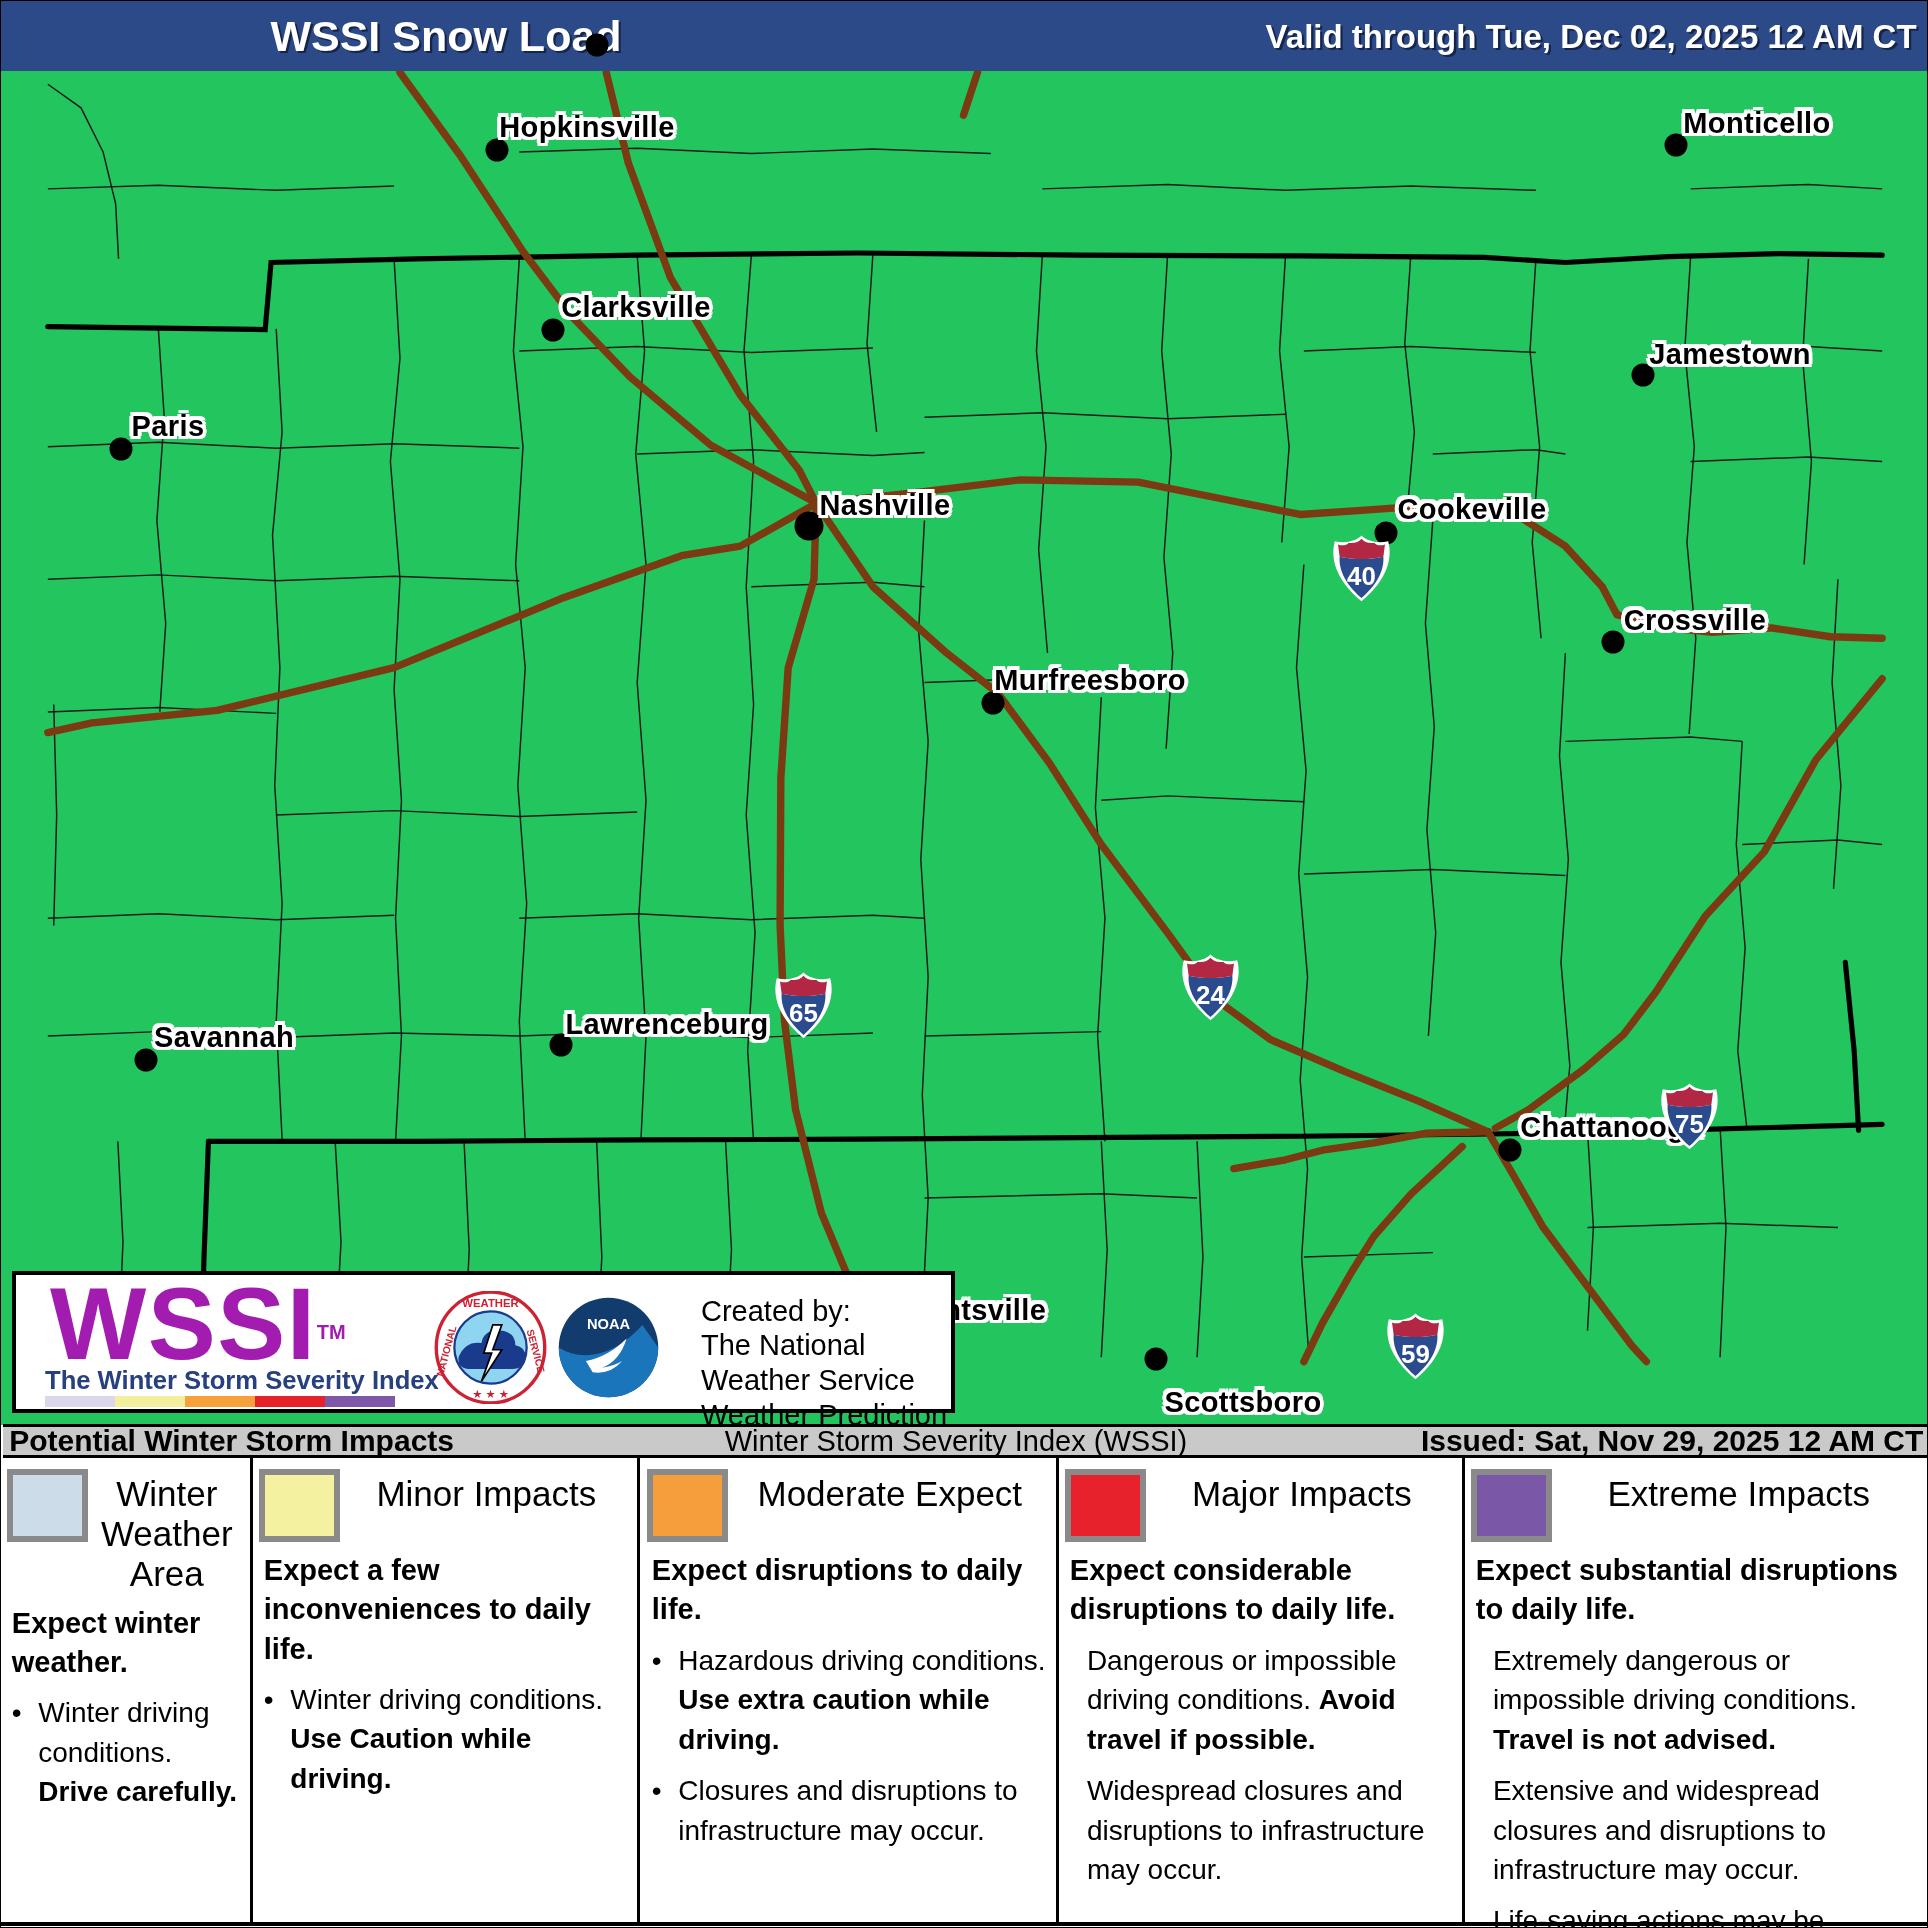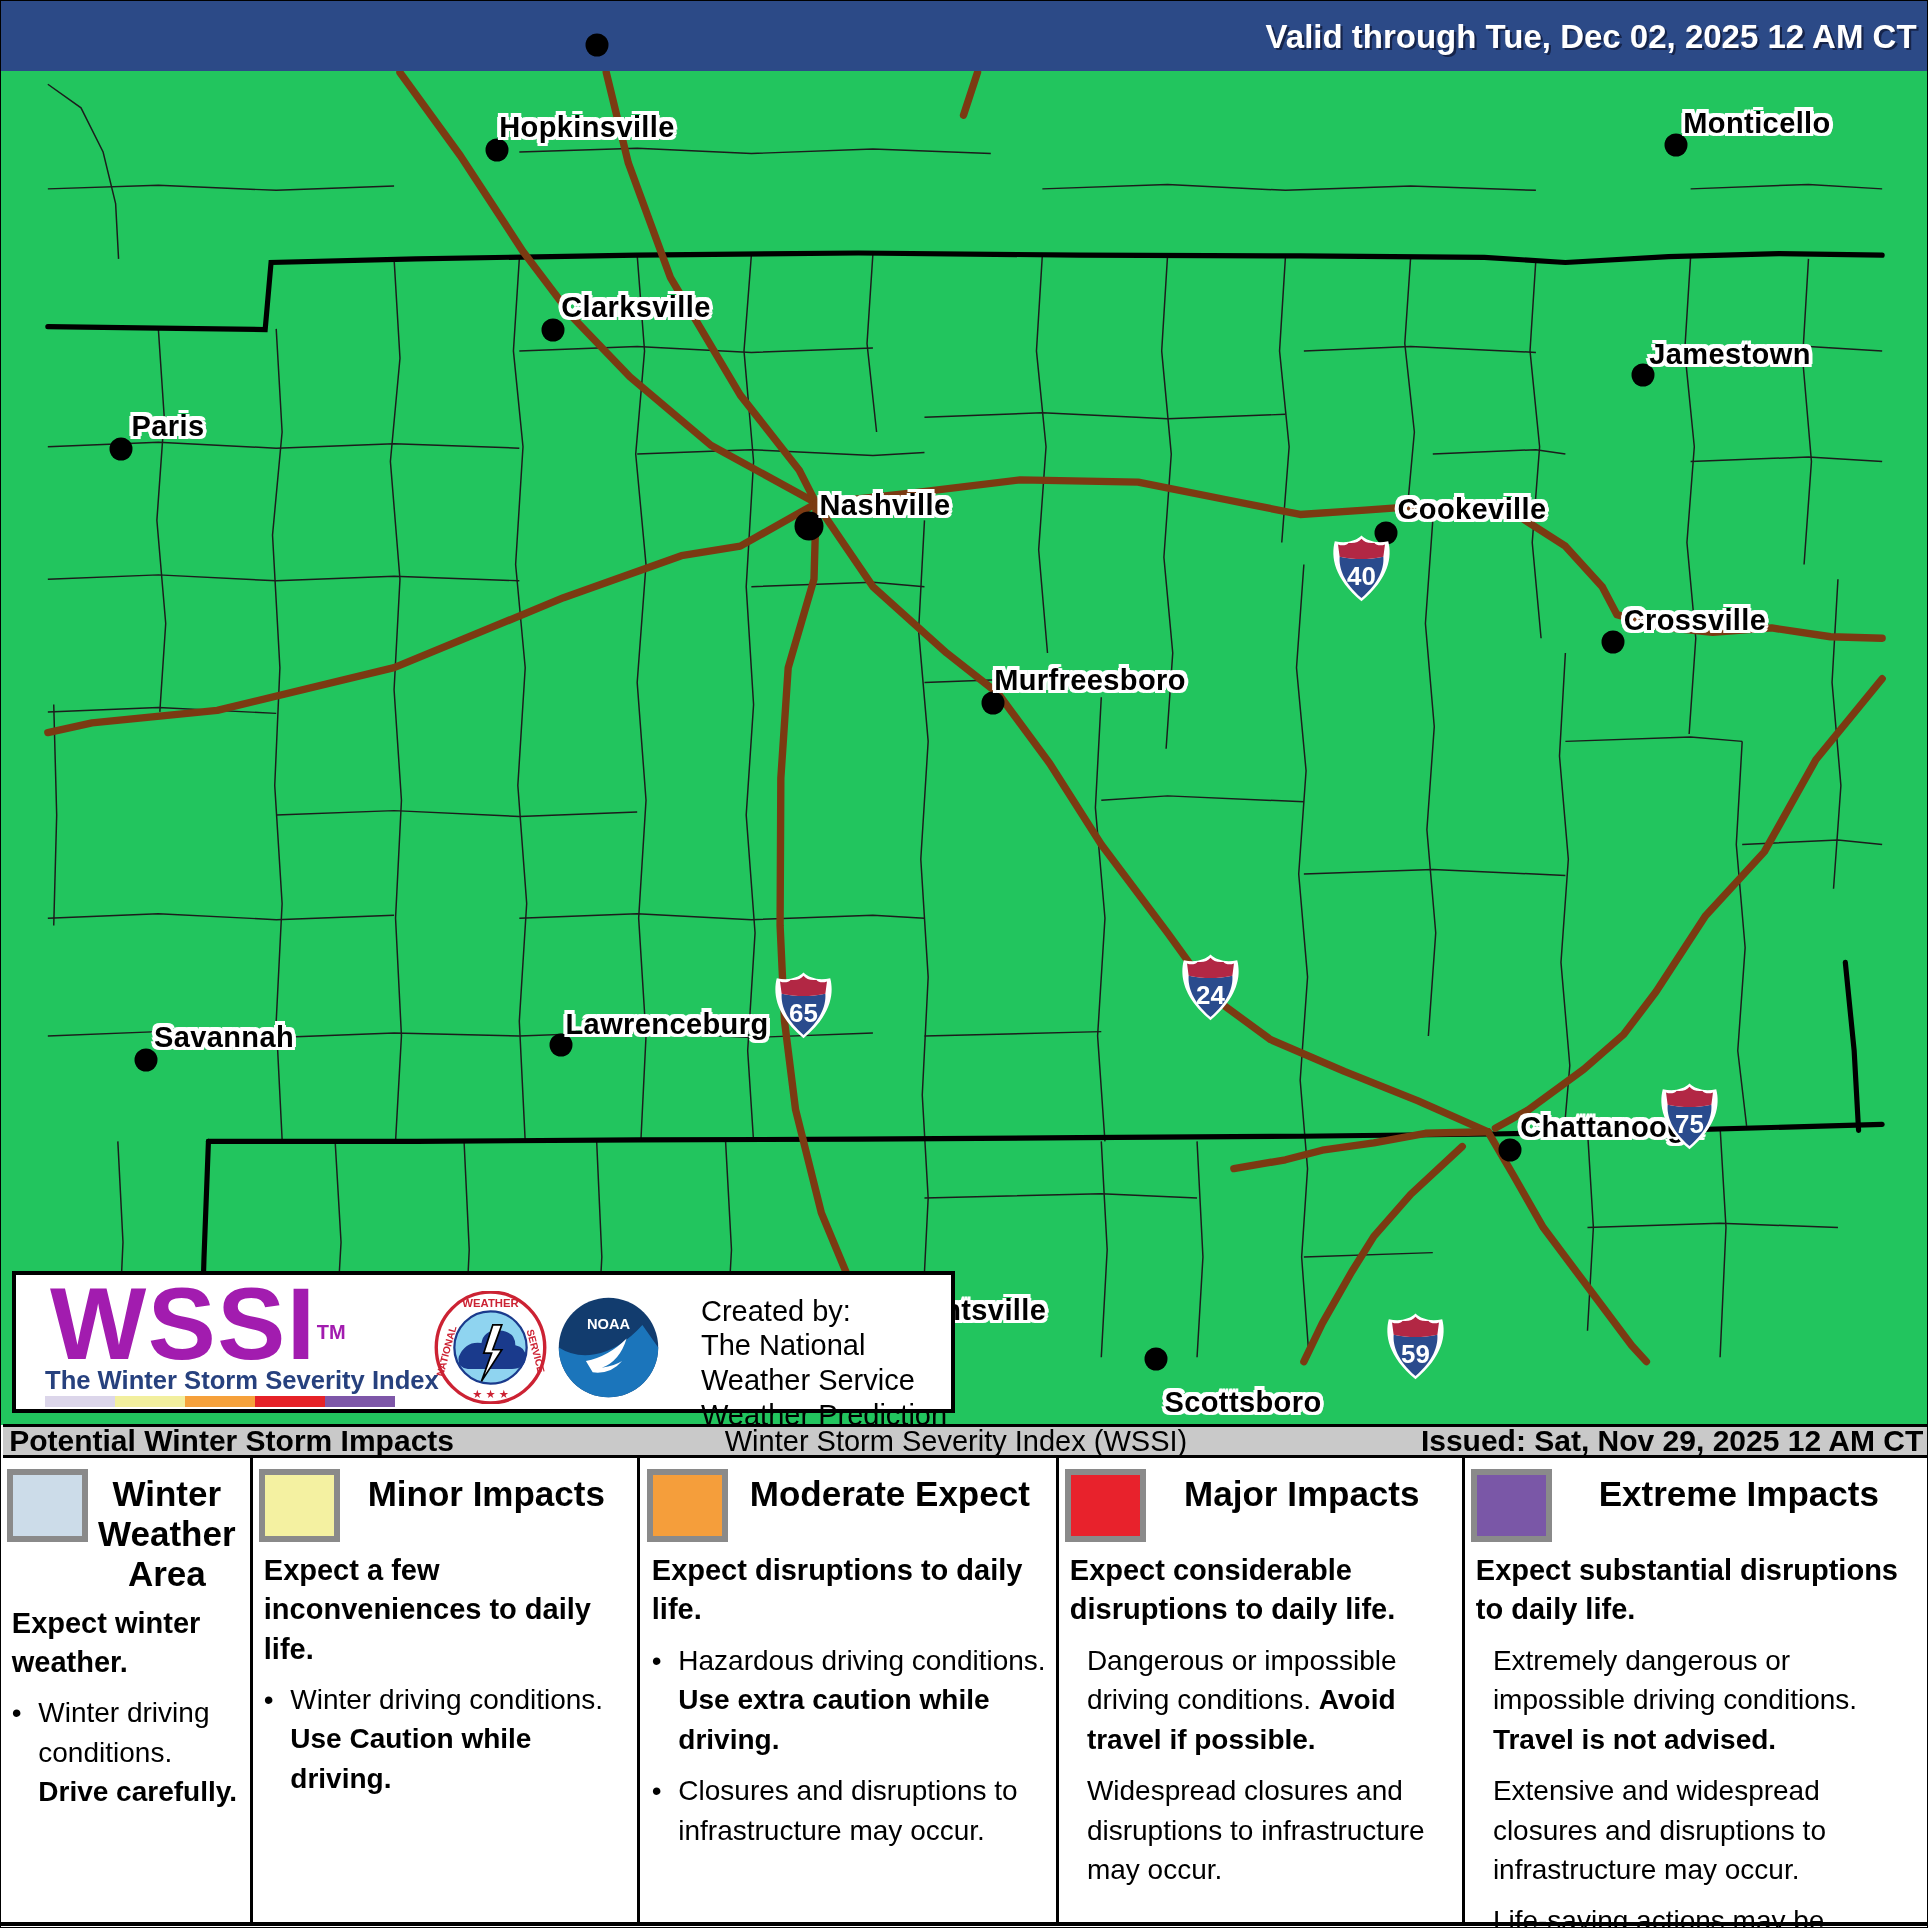--- a/index.html
+++ b/index.html
@@ -44,33 +44,34 @@
        font-size:29px;white-space:nowrap;}
   .status-bar .sb-right{position:absolute;right:7.7px;top:50%;transform:translateY(-50%);
        font-weight:bold;font-size:30px;white-space:nowrap;}
   
   .legend{position:absolute;left:0;top:1457px;width:1928px;height:468px;background:#fff;
        border-bottom:4.6px solid #000;box-sizing:border-box;z-index:35;}
   .legend-col{position:absolute;top:0;height:100%;border-right:3.1px solid #000;box-sizing:border-box;}
   .legend-col:last-child{border-right:none;}
   .col-head{display:flex;align-items:flex-start;padding:11px 4.6px 0 6.2px;}
   .swatch{width:81px;height:73px;border:6.2px solid #8a8a8a;box-sizing:border-box;flex:none;}
-  .col-title{flex:1;text-align:center;font-weight:bold;font-size:35px;line-height:1.15;
+  .col-title{flex:1;text-align:center;font-weight:normal;font-size:35px;line-height:1.15;
        padding-top:4.6px;}
   .col-body{padding:3.1px 7.7px 0 9.3px;}
   .lead{font-weight:bold;font-size:29px;line-height:1.35;margin:6.2px 0 4.6px 1.5px;}
   .item{position:relative;font-size:28px;line-height:1.42;margin:11px 0 0 0;padding-left:28px;}
   .item.no-bullet{padding-left:18.6px;}
   .item .bullet{position:absolute;left:1.5px;top:0;}
   .item b{font-weight:bold;}
 </style>
 </head>
 <body>
 
 <div class="titlebar" style="background: rgb(44, 74, 135);">
+  <span class="main-title">WSSI Snow Load</span>
   <span class="valid-through">Valid through Tue, Dec 02, 2025 12 AM CT</span>
 </div>
 
 <div class="map">
   <svg width="1928" height="1354" viewBox="0 90 2490 1838">
 
     <g stroke="#1c1c1c" stroke-width="2" fill="none">
       <path d="M150,440 L158,560 L148,700 L160,840 L152,960"></path>
       <path d="M310,440 L318,580 L305,720 L315,900 L308,1060 L318,1220 L310,1380 L318,1540"></path>
       <path d="M470,345 L478,480 L465,620 L478,780 L470,930 L480,1080 L472,1240 L480,1400 L472,1543"></path>

